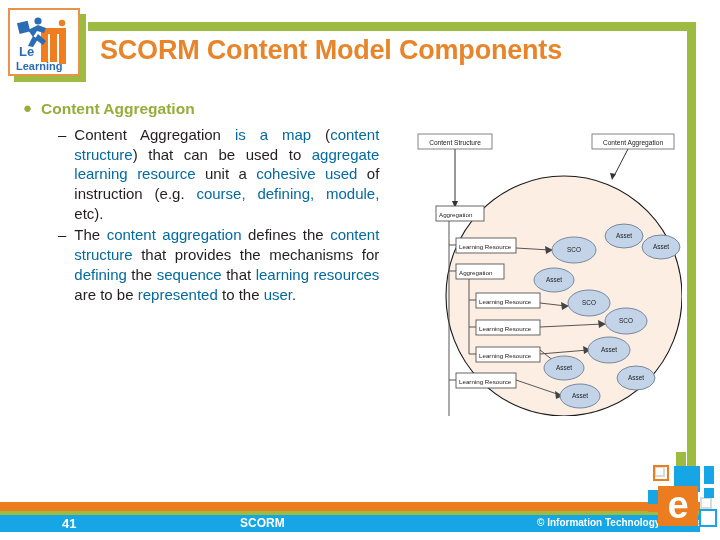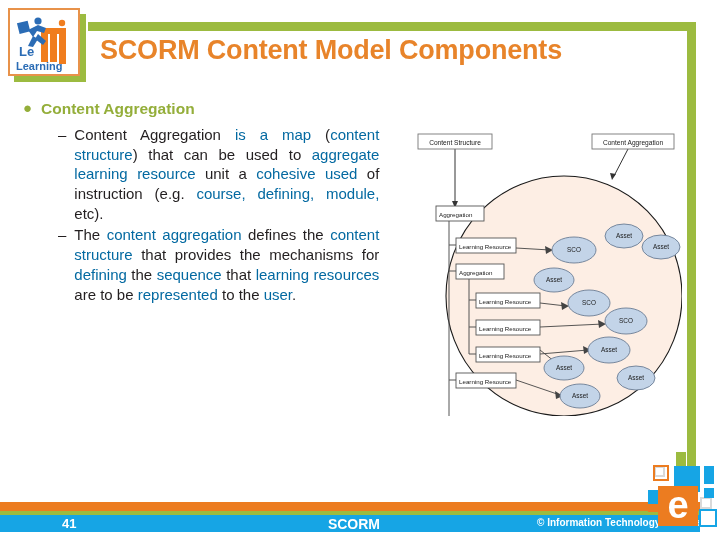--- a/index.html
+++ b/index.html
@@ -87,22 +87,22 @@
     position:absolute;left:0;top:511px;width:700px;height:7px;background:#9cbb40;
   }
   .bar-blue{
     position:absolute;left:0;top:515px;width:700px;height:17px;background:#16a5e5;
   }
   .ft-page{
     position:absolute;left:62px;top:516px;
     font-size:13px;font-weight:bold;color:#ffffff;
   }
   .ft-center{
-    position:absolute;left:240px;top:516px;width:140px;text-align:right;
-    font-size:14px;font-weight:bold;color:#ffffff;
+    position:absolute;left:240px;top:516px;width:140px;text-align:left;
+    font-size:12px;font-weight:bold;color:#ffffff;
   }
   .ft-date{
     position:absolute;right:22px;top:502px;
     font-size:9px;font-weight:bold;color:#ffffff;
   }
   .ft-copy{
     position:absolute;right:18px;top:517px;
     font-size:10px;font-weight:bold;color:#ffffff;
   }
 

